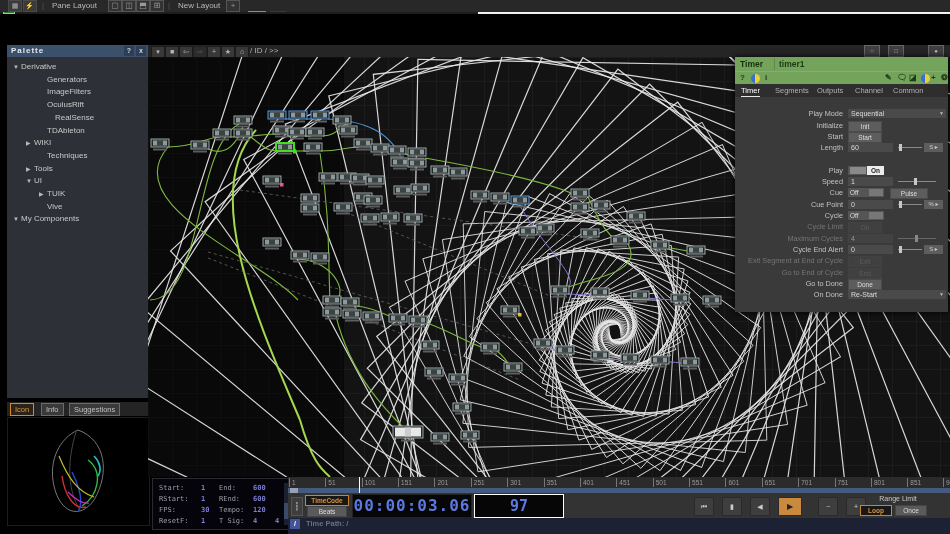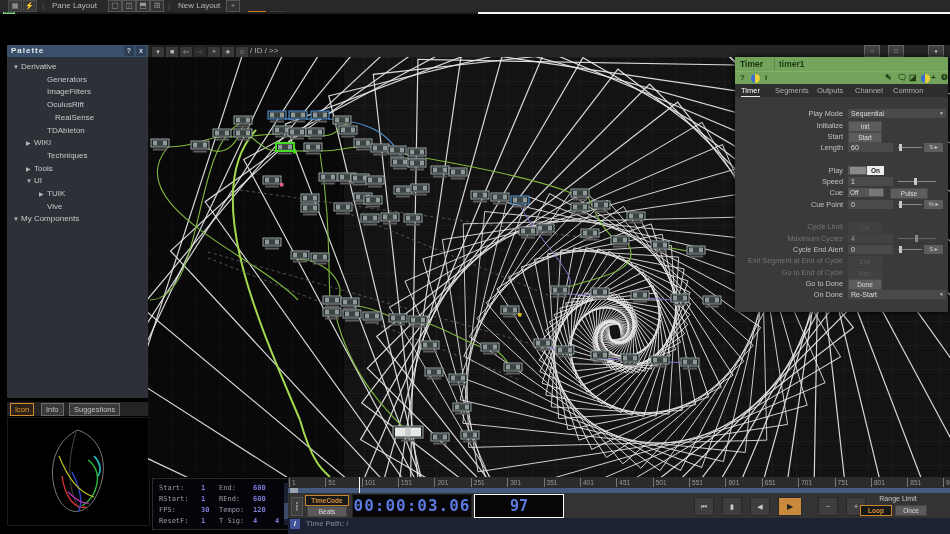--- a/index.html
+++ b/index.html
@@ -938,20 +938,29 @@
         <div class="prow" style="top: 101.7px;">
           <div class="plabel">Cue Point</div>
           <div class="pctl">
             <div class="pval">0</div>
             <div class="ptrack" style="width: 24px;">
               <div class="hndl" style="left: 4%;"></div>
             </div>
             <div class="punit">% ▸</div>
           </div>
         </div>
+        <div class="prow" style="top: 113px;">
+          <div class="plabel">Cycle</div>
+          <div class="pctl">
+            <div class="tgl" style="left: 0px;">
+              <div class="offtxt">Off</div>
+              <div class="offthumb"></div>
+            </div>
+          </div>
+        </div>
         <div class="prow" style="top: 124.3px;">
           <div class="plabel dis">Cycle Limit</div>
           <div class="pctl dim">
             <div class="pbtn dis" style="left: 0px; width: 32px;">On</div>
           </div>
         </div>
         <div class="prow" style="top: 135.6px;">
           <div class="plabel dis">Maximum Cycles</div>
           <div class="pctl dim">
             <div class="pval">4</div>

